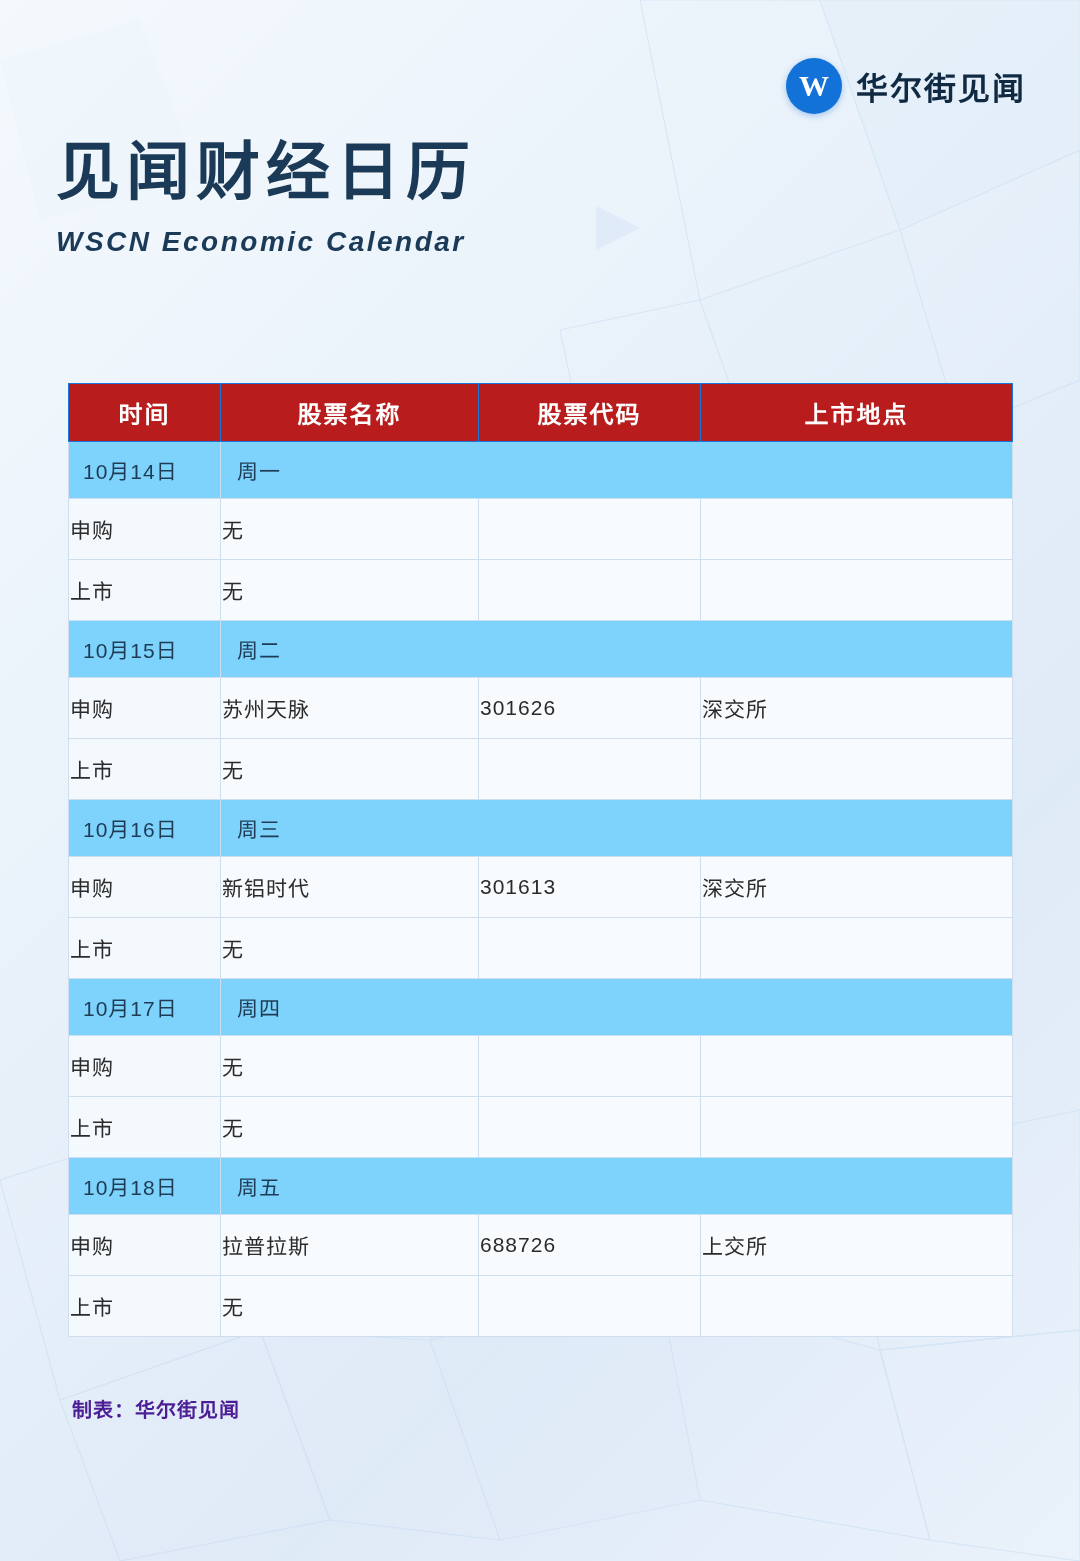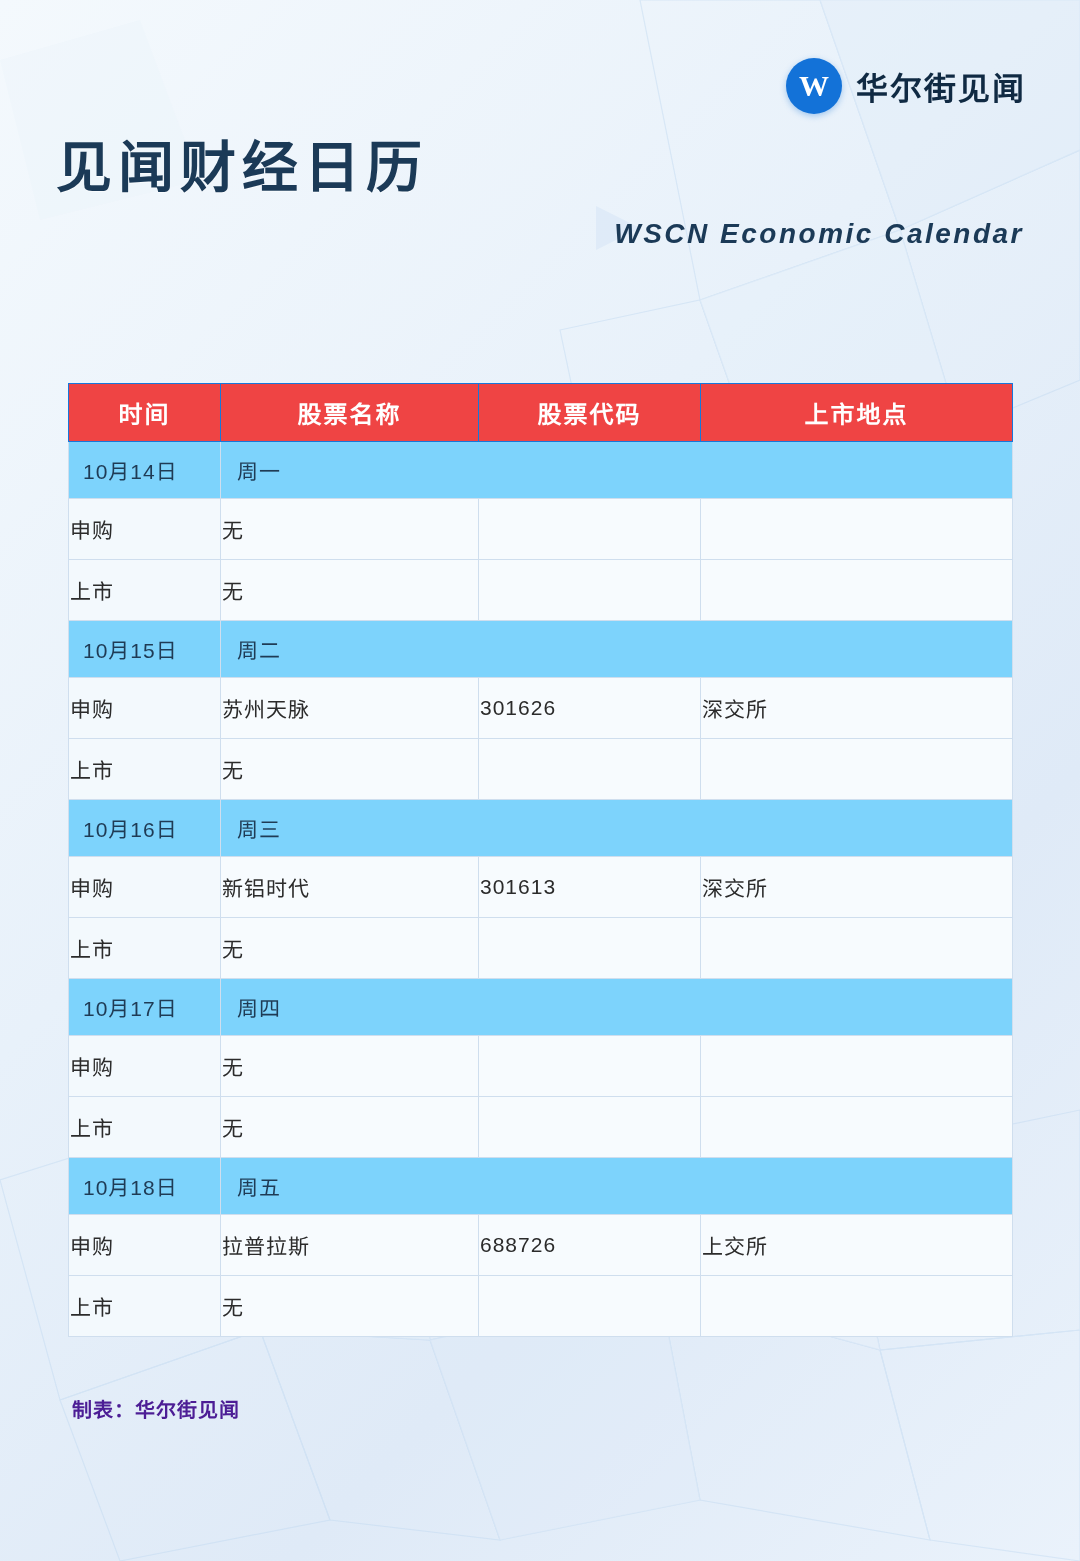--- a/index.html
+++ b/index.html
@@ -41,36 +41,35 @@
 
   .header {
     position: absolute;
     left: 0; right: 0;
     top: 140px;
     height: 200px;
     padding: 0 56px;
   }
   .title-cn {
     font-family: "DejaVu Sans", "Liberation Sans", sans-serif;
-    font-size: 56px;
+    font-size: 64px;
     font-weight: 700;
     letter-spacing: 6px;
     color: #1b3a57;
     line-height: 1.0;
     margin: 0;
     text-shadow: 0 1px 0 rgba(255,255,255,.6);
   }
   .title-en {
     margin-top: 22px;
     font-size: 28px;
     font-weight: 700;
     font-style: italic;
     letter-spacing: 2.5px;
     color: #1b3a57;
-    text-align: right;
   }
 
   .brand {
     position: absolute;
     right: 54px;
     top: 58px;
     display: flex;
     align-items: center;
     gap: 14px;
   }
@@ -108,21 +107,21 @@
     font-size: 21px;
     color: #223;
     table-layout: fixed;
   }
   col.c1 { width: 152px; }
   col.c2 { width: 258px; }
   col.c3 { width: 222px; }
   col.c4 { width: 312px; }
 
   thead th {
-    background: #ef4444;
+    background: #b91c1c;
     color: #fff;
     font-size: 24px;
     font-weight: 700;
     letter-spacing: 2px;
     height: 58px;
     border: 1px solid #1777db;
     text-align: center;
   }
 
   tbody td {

